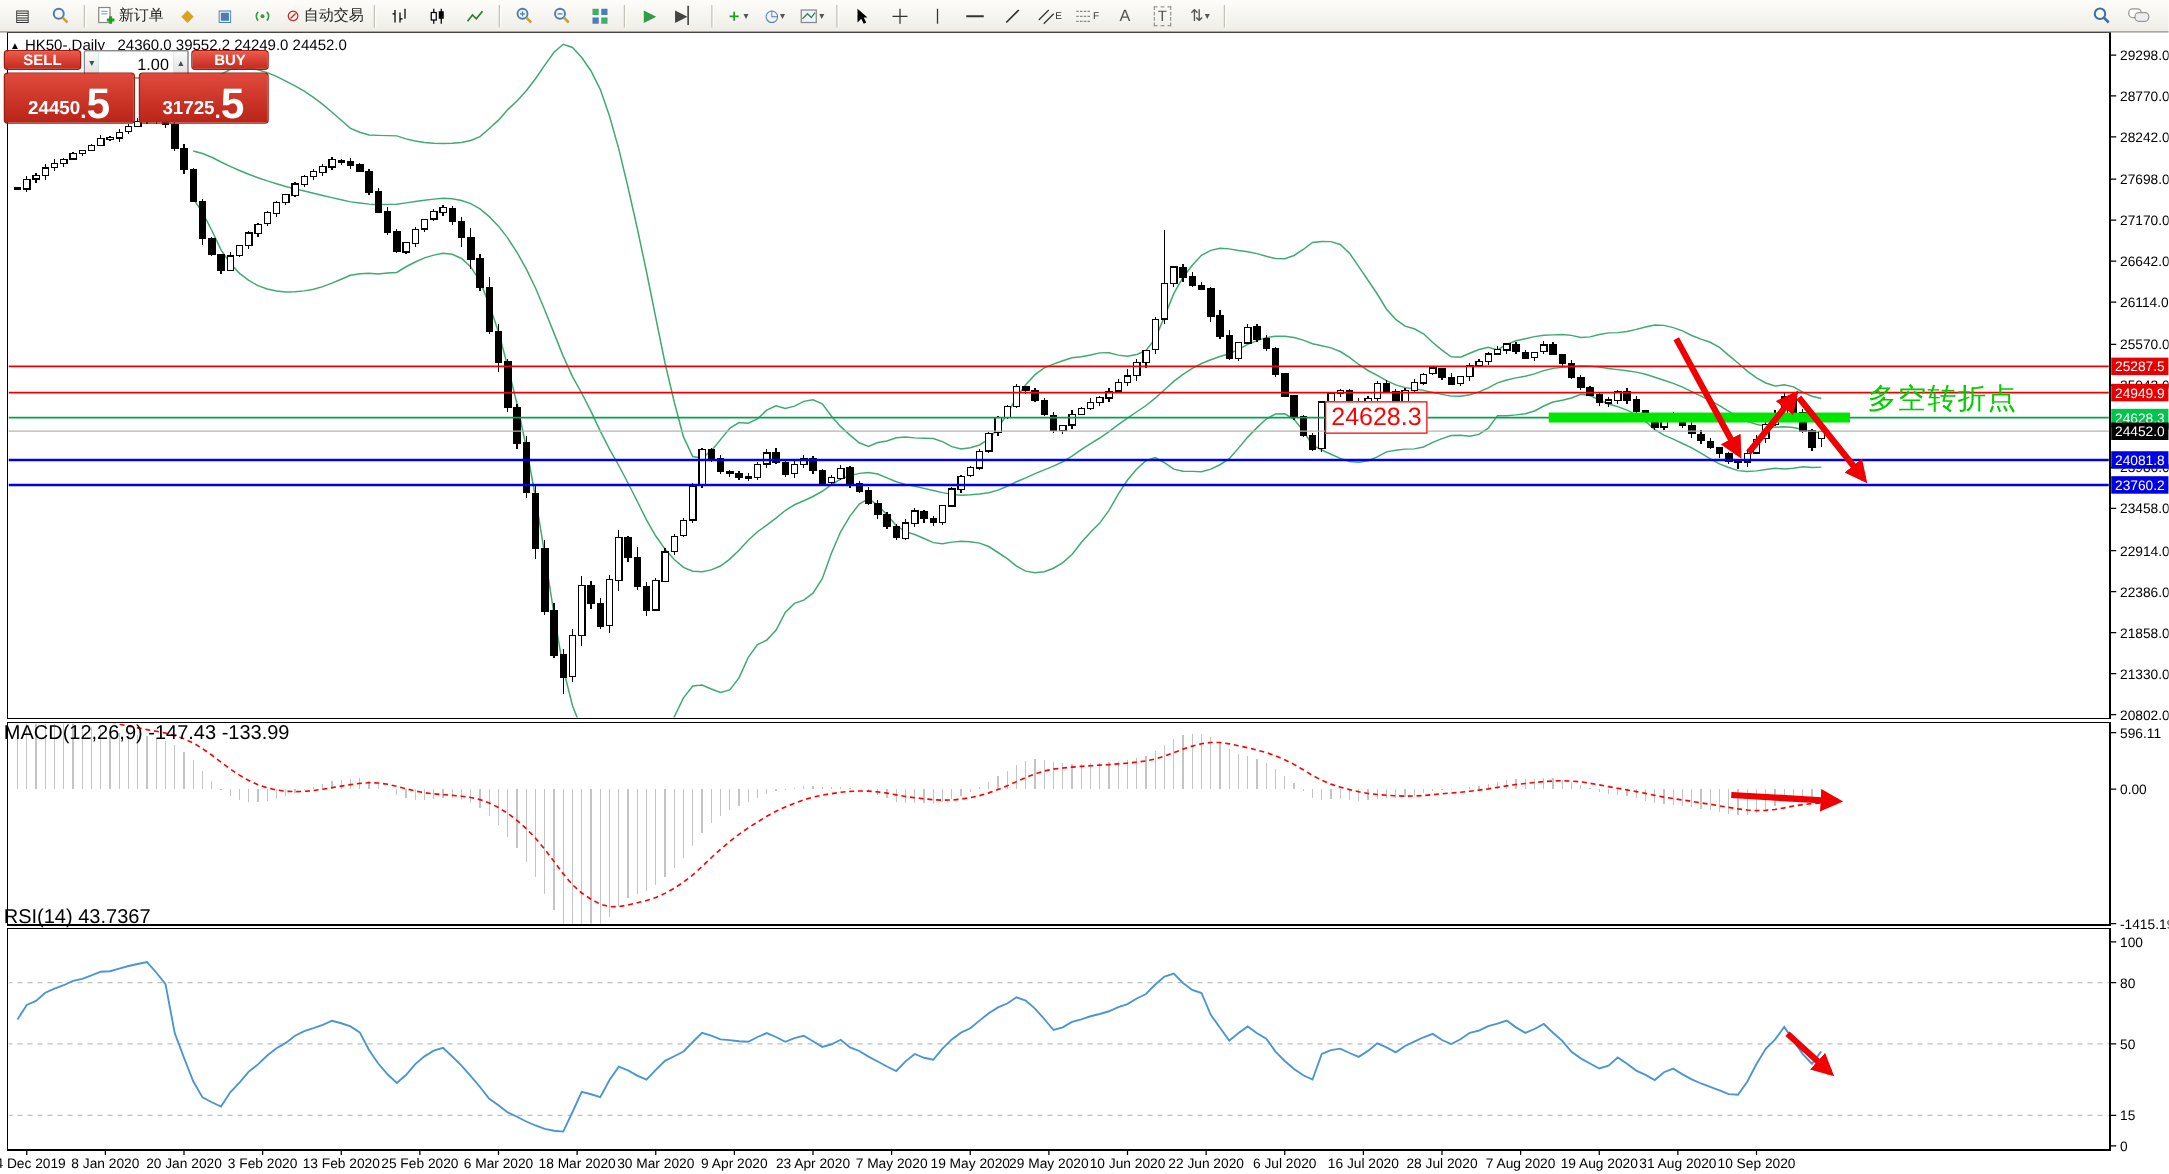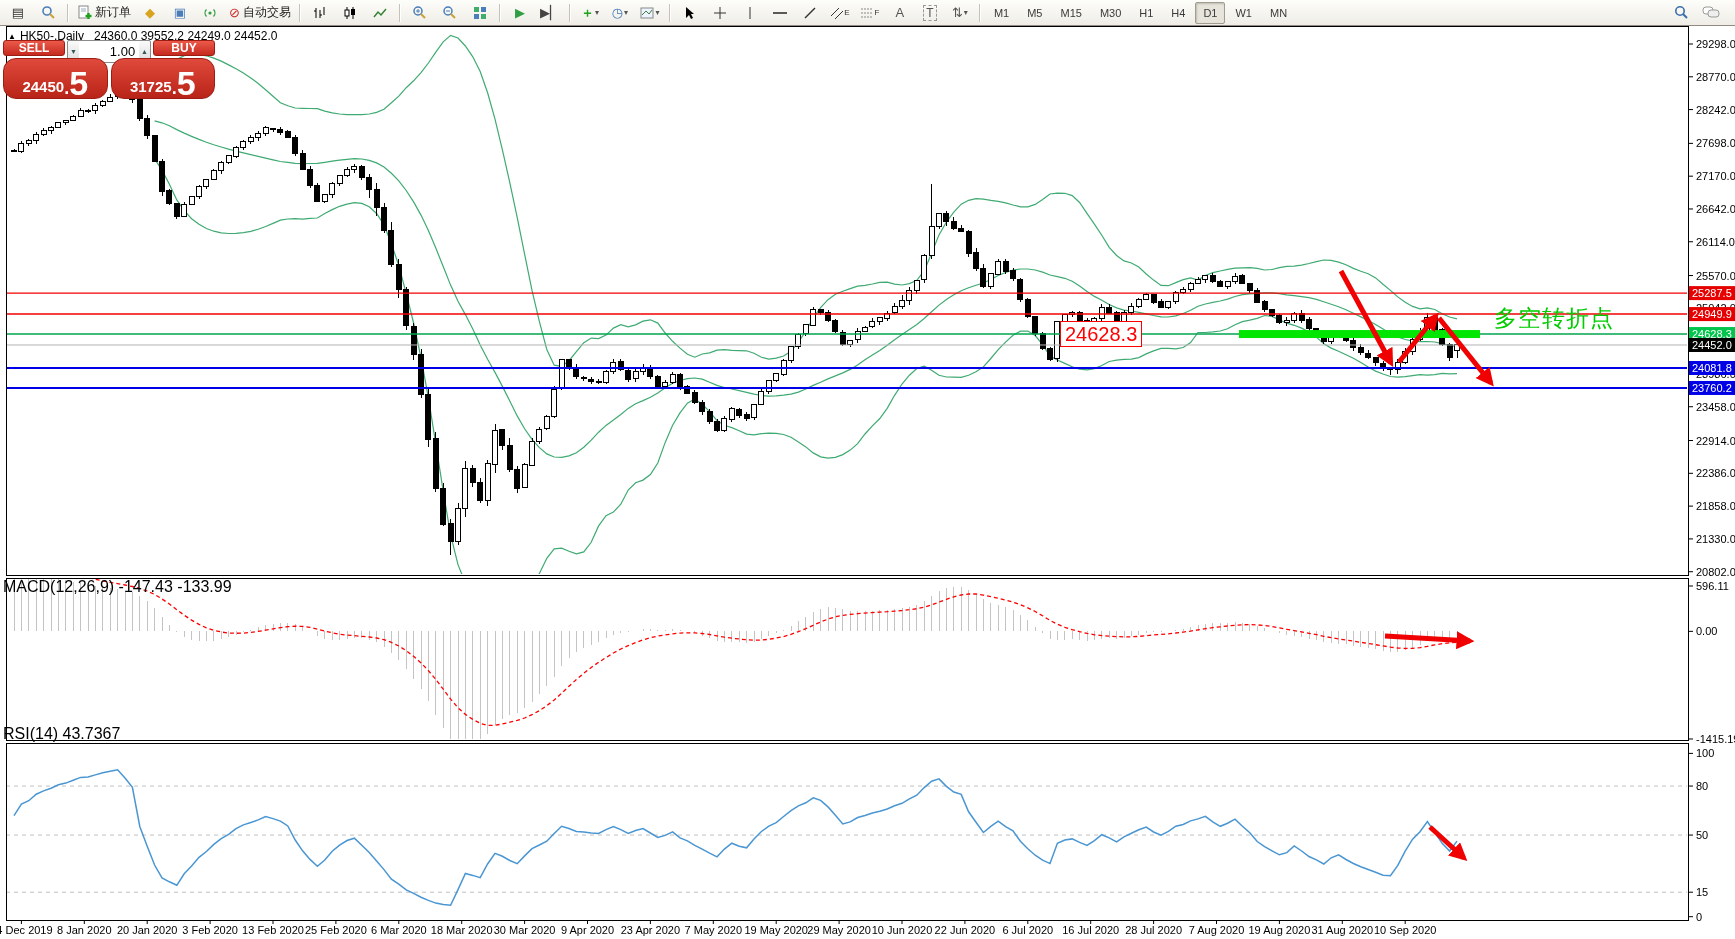--- a/index.html
+++ b/index.html
@@ -31,21 +31,21 @@
   .chart-title .sym{margin-right:10px}
   
   .trade-panel{position:absolute;left:3px;top:40px;width:212px;z-index:12;font-family:"Liberation Sans",sans-serif}
   .tp-row1{display:flex;height:16px}
   .tp-btn{flex:0 0 62px;border:1px solid #9c1d14;border-radius:3px;color:#fff;font-size:12px;font-weight:bold;
      background:linear-gradient(#ec5a4a,#c52a1e);display:flex;align-items:center;justify-content:center;padding:0}
   .tp-spin{flex:1;display:flex;height:21px;margin:0 2px;border:1px solid #8a8a8a;border-radius:2px;overflow:hidden;background:#14b8a6}
   .tp-step{width:17px;background:linear-gradient(#fbfbfb,#dcdcdc);border:0;font-size:7px;color:#355;padding:0}
   .tp-vol{width:100%;border:0;outline:0;text-align:right;font-size:13px;padding:0 4px;color:#000;min-width:10px}
   .tp-row2{display:flex;margin-top:2px}
-  .tile{flex:1;height:37px;border:1px solid #9c1d14;border-radius:13px;color:#fff;
+  .tile{flex:1;height:37px;border:1px solid #9c1d14;border-radius:3px;color:#fff;
      background:linear-gradient(#e04a3c,#b92418);display:flex;align-items:flex-end;justify-content:center;padding-bottom:2px}
   .tile+.tile{margin-left:3px}
   .tile .pm{font-size:15px;font-weight:bold;line-height:15px;margin-bottom:2px}
   .tile .pd{font-size:18px;font-weight:bold;line-height:15px}
   .tile .pp{font-size:34px;font-weight:bold;line-height:26px}
   
   .pane-label{position:absolute;z-index:8;font-size:16px;color:#000;white-space:nowrap}
   
   .callout{position:absolute;left:1060px;top:321px;z-index:9;border:1px solid #ff0000;background:#fff;
      color:#ff0000;font-size:20px;line-height:24px;padding:0 4px;white-space:nowrap}
@@ -212,31 +212,20 @@
       <span style="font-size:13px;color:#555">A</span>
     </div>
   <div class="tbtn">
       <span style="font-size:12px;color:#555;border:1px dashed #999;padding:0 2px">T</span>
     </div>
   <div class="tbtn">
       <span class="glyph" style="color:#555">⇅</span>
       <span class="caret">▾</span>
     </div>
   <div class="tsep"></div>
-  <div class="tf-group" id="tf-group">
-      <div class="tfbtn">M1</div>
-      <div class="tfbtn">M5</div>
-      <div class="tfbtn">M15</div>
-      <div class="tfbtn">M30</div>
-      <div class="tfbtn">H1</div>
-      <div class="tfbtn">H4</div>
-      <div class="tfbtn active">D1</div>
-      <div class="tfbtn">W1</div>
-      <div class="tfbtn">MN</div>
-    </div>
   <div class="tb-right">
     <div class="tbtn">
       <svg class="ic" width="16" height="16">
           <circle cx="7" cy="6" r="4.2" fill="none" stroke="#3a6eab" stroke-width="1.6"></circle>
           <line x1="10" y1="9" x2="14" y2="13" stroke="#3a6eab" stroke-width="2"></line>
         </svg>
     </div>
     <div class="tbtn">
       <svg class="ic" width="18" height="15">
           <rect x="1" y="2" width="10" height="7" rx="3" fill="#fff" stroke="#999"></rect>

